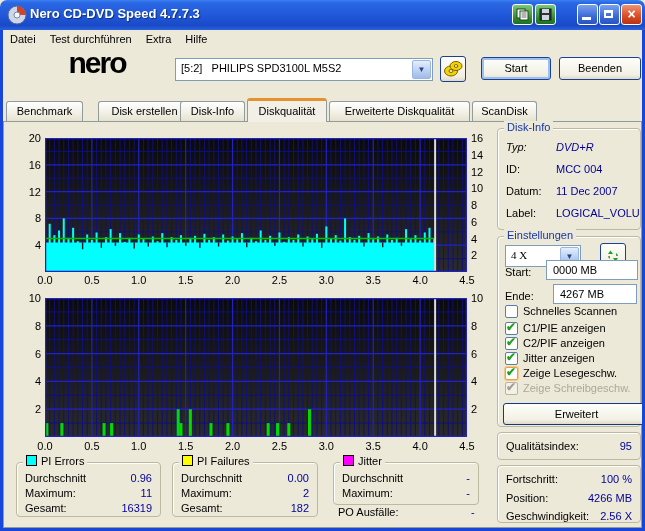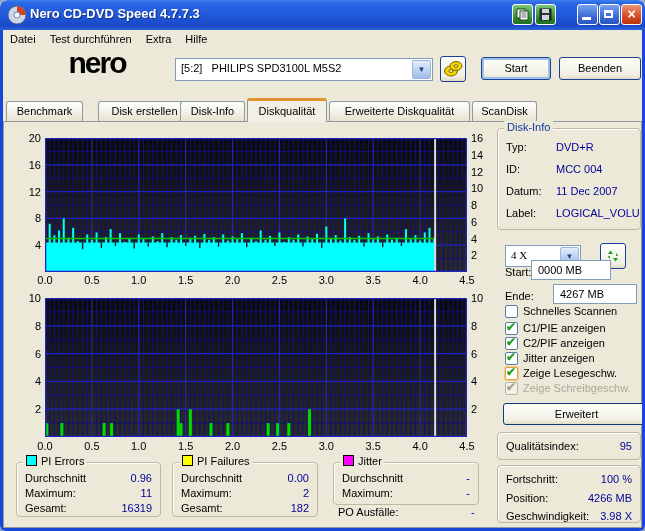--- a/index.html
+++ b/index.html
@@ -1,17 +1,17 @@
 <!DOCTYPE html>
 <html><head>
 <meta charset="utf-8">
 <style>
   html,body{margin:0;padding:0;background:#9aa5b5;}
   .win{position:relative;width:645px;height:531px;background:#ECE9D8;
-       font-family:"Liberation Sans",sans-serif;font-size:11px;color:#000;overflow:hidden;border-radius:6px;}
+       font-family:"Liberation Sans",sans-serif;font-size:11px;color:#000;overflow:hidden;}
   
   .frame-left,.frame-right,.frame-bottom{position:absolute;background:#1846d8;z-index:50;}
   .frame-left{left:0;top:28px;width:3px;bottom:0;}
   .frame-right{right:0;top:28px;width:3px;bottom:0;}
   .frame-bottom{left:0;right:0;bottom:0;height:3px;}
   
   .titlebar{position:absolute;left:0;top:0;width:645px;height:30px;
     background:linear-gradient(180deg,#3a80f0 0%,#2a67e4 10%,#1f56d8 55%,#1a49c6 85%,#2a63de 100%);
     border-radius:7px 7px 0 0;z-index:60;}
   .title-text{position:absolute;left:30px;top:6px;color:#fff;font-size:13px;font-weight:bold;
@@ -501,53 +501,56 @@
       <div class="tick c" style="left: 264.444px; top: 440px; width: 30px;">2.5</div>
       <div class="tick c" style="left: 311.333px; top: 440px; width: 30px;">3.0</div>
       <div class="tick c" style="left: 358.222px; top: 440px; width: 30px;">3.5</div>
       <div class="tick c" style="left: 405.111px; top: 440px; width: 30px;">4.0</div>
       <div class="tick c" style="left: 452px; top: 440px; width: 30px;">4.5</div>
     </div>
 
   <div class="gbox" style="left:497px;top:128px;width:144px;height:102px;">
     <span class="gbox-cap">Disk-Info</span>
     <div id="diskinfo-rows">
-        <div class="kv" style="top: 12px;">
+        <div class="kv" style="top: 12px; font-style: italic;">
           <span class="k">Typ:</span>
           <span class="v" style="left: 50px;">DVD+R</span>
         </div>
         <div class="kv" style="top: 34px;">
           <span class="k">ID:</span>
           <span class="v" style="left: 50px;">MCC 004</span>
         </div>
         <div class="kv" style="top: 56px;">
           <span class="k">Datum:</span>
           <span class="v" style="left: 50px;">11 Dec 2007</span>
         </div>
         <div class="kv" style="top: 78px;">
           <span class="k">Label:</span>
           <span class="v" style="left: 50px;">LOGICAL_VOLU</span>
         </div>
       </div>
   </div>
 
+  <div class="gbox" style="left:497px;top:236px;width:144px;height:191px;">
+    <span class="gbox-cap">Einstellungen</span>
+  </div>
   <div class="combo" style="left:505px;top:245px;width:76px;height:22px;z-index:8;font-family:Liberation Serif, serif;">
     <span class="combo-text">4 X</span>
     <span class="combo-arrow">▼</span>
   </div>
   <div class="btn icon-btn" style="left:600px;top:243px;width:26px;height:26px;z-index:8;">
     <svg width="16" height="16" style="margin-top:4px" viewBox="0 0 16 16">
       <path d="M3 6 L8 6 L5.5 2.5 Z" fill="#1FA01F"></path>
       <path d="M8 10 L13 10 L10.5 13.5 Z" fill="#1FA01F"></path>
       <path d="M11 6 Q12 6 12 8" stroke="#1FA01F" fill="none" stroke-width="1.6"></path>
       <path d="M5 10 Q4 10 4 8" stroke="#1FA01F" fill="none" stroke-width="1.6"></path>
     </svg>
   </div>
   <div class="tick" style="left:505px;top:266px;z-index:8;">Start:</div>
-  <div class="field" style="left:531px;top:260px;width:80px;height:20px;z-index:8;">0000 MB</div>
+  <div class="field" style="left:546px;top:260px;width:92px;height:20px;z-index:8;">0000 MB</div>
   <div class="tick" style="left:505px;top:290px;z-index:8;">Ende:</div>
   <div class="field" style="left:553px;top:284px;width:84px;height:20px;z-index:8;">4267 MB</div>
   <div id="checkboxes">
       <div class="cbrow" style="top: 305px;"><span class="cb"></span><span class="cblabel">Schnelles Scannen</span></div>
       <div class="cbrow" style="top: 322px;"><span class="cb"><span class="ck">✔</span></span><span class="cblabel">C1/PIE anzeigen</span></div>
       <div class="cbrow" style="top: 337px;"><span class="cb"><span class="ck">✔</span></span><span class="cblabel">C2/PIF anzeigen</span></div>
       <div class="cbrow" style="top: 352px;"><span class="cb"><span class="ck">✔</span></span><span class="cblabel">Jitter anzeigen</span></div>
       <div class="cbrow" style="top: 367px;"><span class="cb focus"><span class="ck">✔</span></span><span class="cblabel">Zeige Lesegeschw.</span></div>
       <div class="cbrow disabled" style="top: 382px;"><span class="cb disabled"><span class="ck">✔</span></span><span class="cblabel">Zeige Schreibgeschw.</span></div>
     </div>
@@ -564,21 +567,21 @@
         <div class="kv" style="top: 7px;">
           <span class="k">Fortschritt:</span>
           <span class="v right">100 %</span>
         </div>
         <div class="kv" style="top: 26px; padding-left: 33px;">
           <span class="k">Position:</span>
           <span class="v right">4266 MB</span>
         </div>
         <div class="kv" style="top: 44px;">
           <span class="k">Geschwindigkeit:</span>
-          <span class="v right">3.98 X</span>
+          <span class="v right">2.56 X</span>
         </div>
       </div>
   </div>
 
   <div id="statboxes">
       <div class="gbox" style="left: 16px; top: 462px; width: 145px; height: 55px;">
         <span class="gbox-cap" style="color: rgb(0, 0, 0);"><span class="swatch" style="background: rgb(0, 255, 255);"></span>PI Errors</span>
         <div class="kv" style="top: 9px;">
           <span class="k">Durchschnitt</span>
           <span class="v right">0.96</span>

